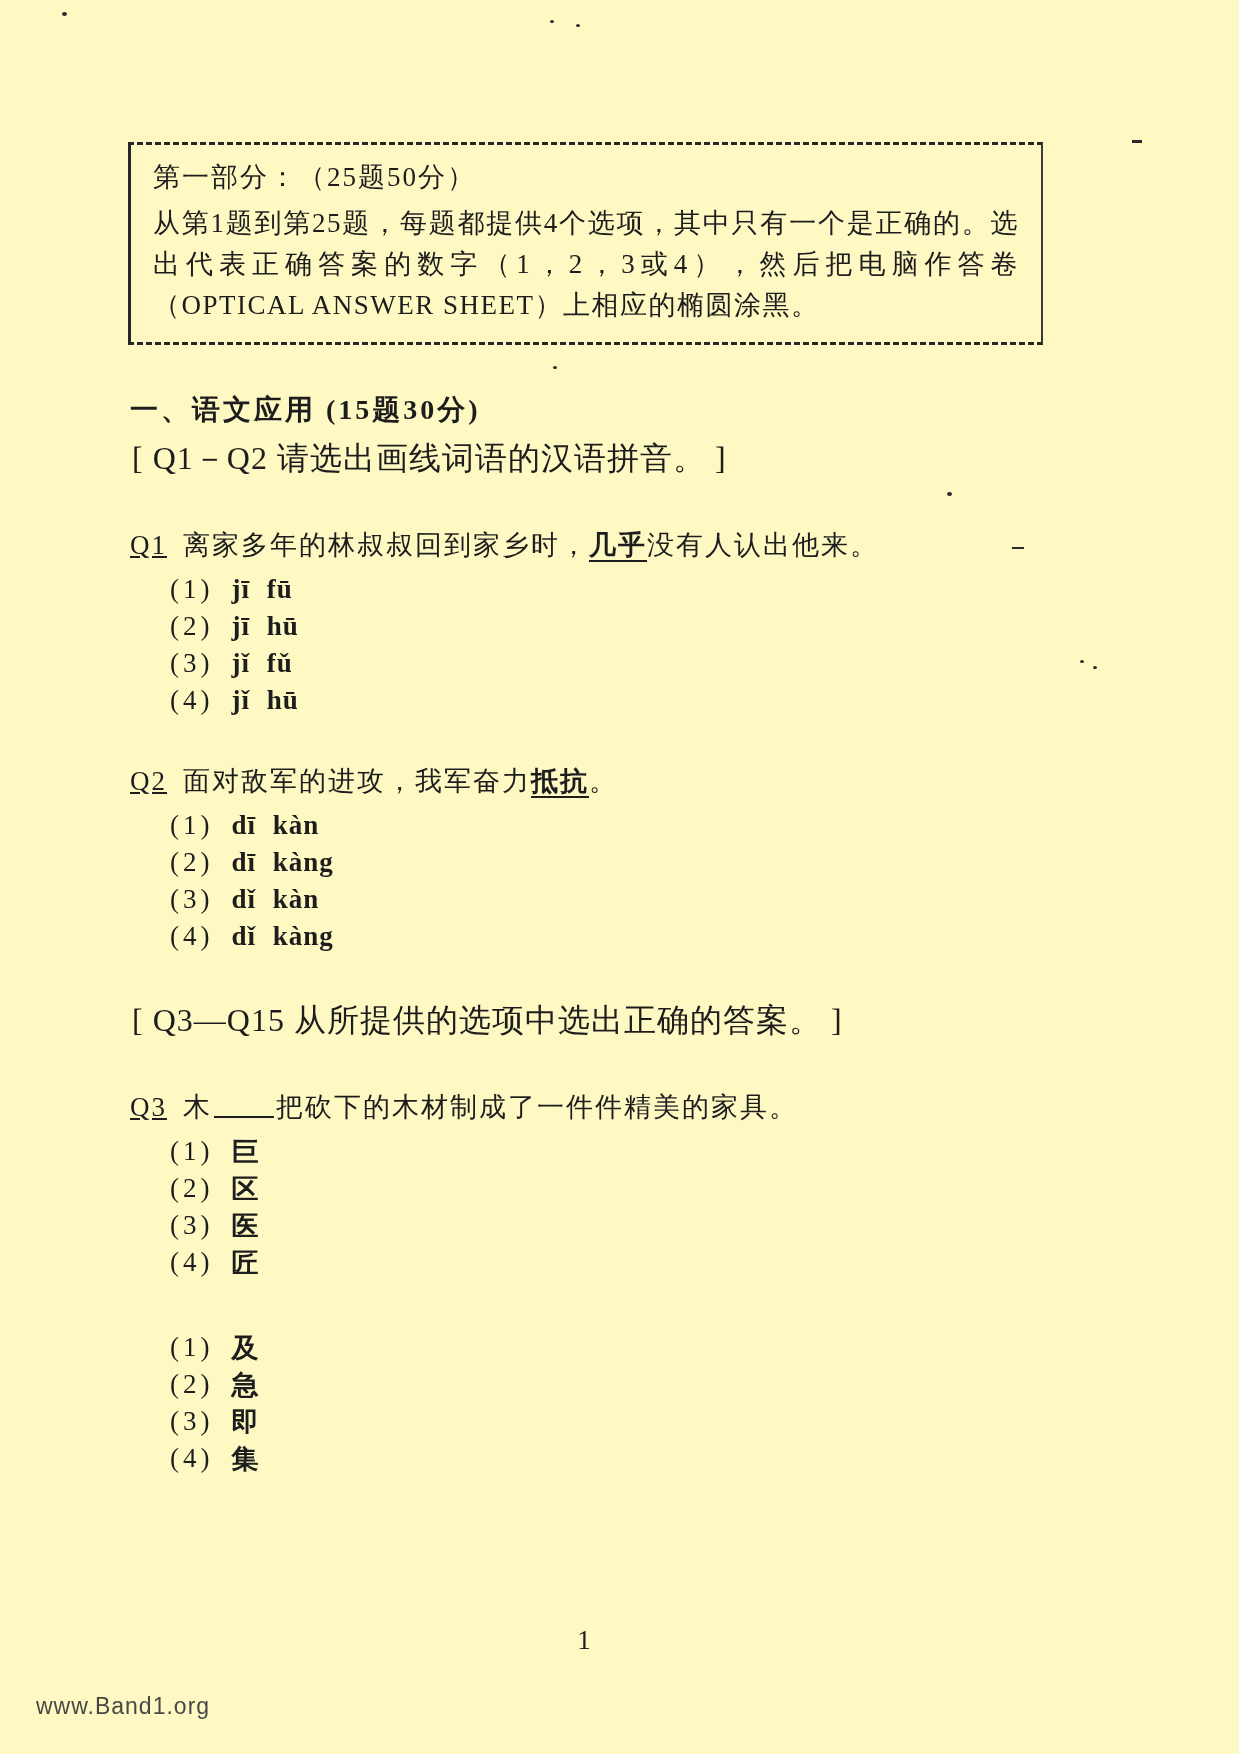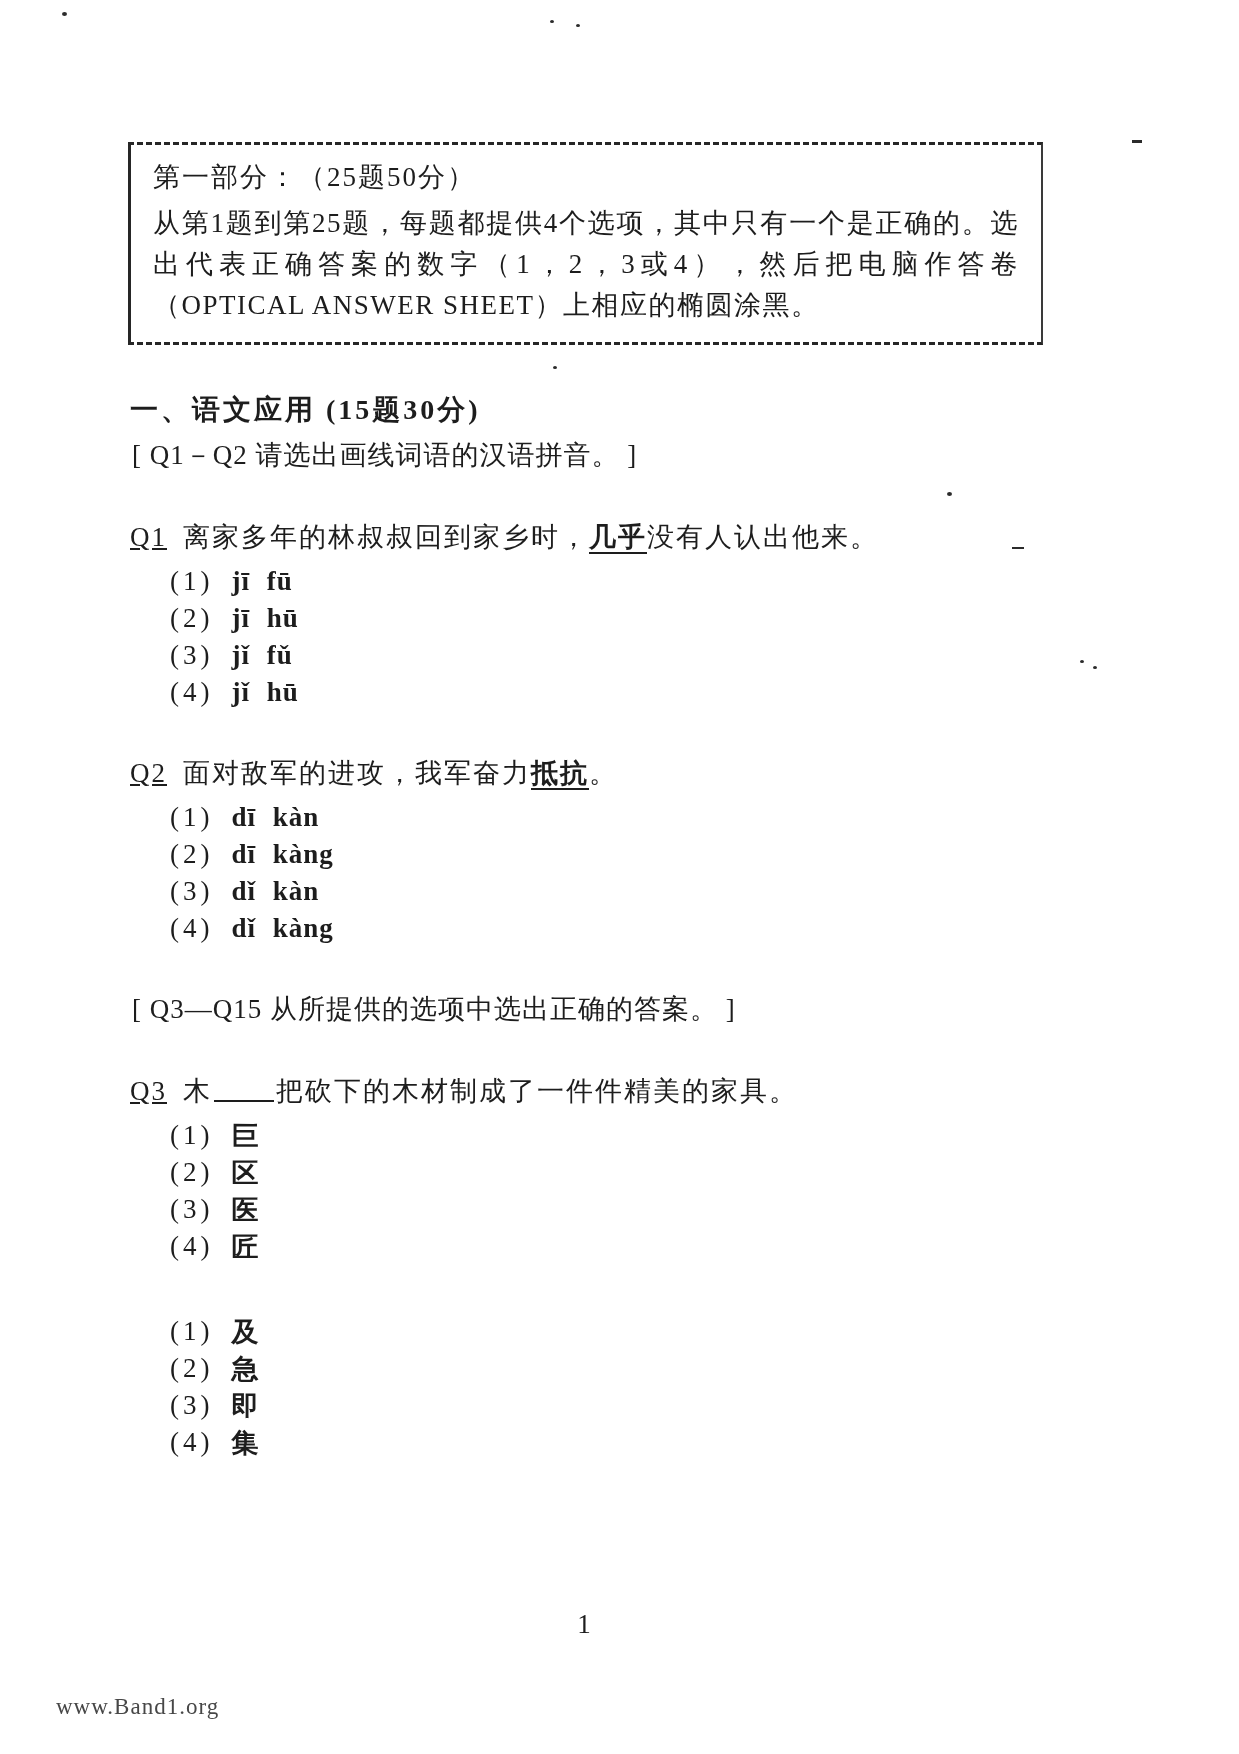--- a/index.html
+++ b/index.html
@@ -1,20 +1,20 @@
 <!DOCTYPE html>
 <html><head>
 <meta charset="utf-8">
 <style>
   html,body{margin:0;padding:0;background:#e8e8e8;}
   .page{
     position:relative;
     width:1239px;height:1754px;
     margin:0 auto;
-    background:#ffffff;
+    background:#fef9c3;
     font-family:"Liberation Serif","DejaVu Serif",serif;
     color:#1d1d1d;
     overflow:hidden;
   }
   
   .speck{position:absolute;background:#2b2b2b;border-radius:50%;}
 
   
   .ibox{
     position:relative;
@@ -24,43 +24,43 @@
     border-left:3px solid #262626;
     border-right:2px solid #3a3a3a;
     border-top:3px dashed #262626;
     border-bottom:3px dashed #262626;
   }
   .ibox-title{font-size:27px;letter-spacing:2px;margin:2px 0 8px 0;}
   .ibox-body{font-size:27px;line-height:41px;letter-spacing:1.5px;text-align:justify;}
 
   
   .heading{margin:46px 18px 0 130px;font-size:28px;font-weight:bold;letter-spacing:3px;}
-  .note{margin:8px 0 0 132px;font-size:27px;letter-spacing:1px;}
+  .note{margin:8px 0 0 132px;font-size:32px;letter-spacing:1px;}
   .note2{margin-top:44px;}
 
   
   .question{margin-left:130px;font-size:27px;}
   .q-q1{margin-top:46px;}
   .q-q2{margin-top:44px;}
   .q-q3{margin-top:46px;}
   .q-q4{margin-top:48px;}
   .q-line{letter-spacing:2px;line-height:36px;}
   .q-id{margin-right:16px;text-decoration:underline;}
   .u-term{border-bottom:2px solid #1d1d1d;padding-bottom:0;font-weight:bold;}
   .blank{display:inline-block;width:60px;height:2px;background:#1d1d1d;vertical-align:-2px;margin:0 2px;}
   .opts{margin:8px 0 0 40px;}
   .opt-row{height:37px;display:flex;align-items:center;}
   .opt-num{letter-spacing:4px;margin-right:18px;white-space:nowrap;}
   .opt-label{font-weight:600;letter-spacing:1px;word-spacing:9px;}
 
   
   .pagenum{width:912px;margin:148px 0 0 128px;text-align:center;font-size:27px;}
   .watermark{
-    position:absolute;left:56px;bottom:34px;
-    font-family:Liberation Serif, serif;
+    position:absolute;left:36px;bottom:34px;
+    font-family:Liberation Sans, sans-serif;
     font-size:23px;color:#474747;letter-spacing:1px;
   }
 </style>
 </head>
 <body>
 
 <div class="page">
 
   <div class="speck" style="left:62px;top:12px;width:5px;height:4px;"></div>
   <div class="speck" style="left:550px;top:20px;width:4px;height:3px;"></div>

